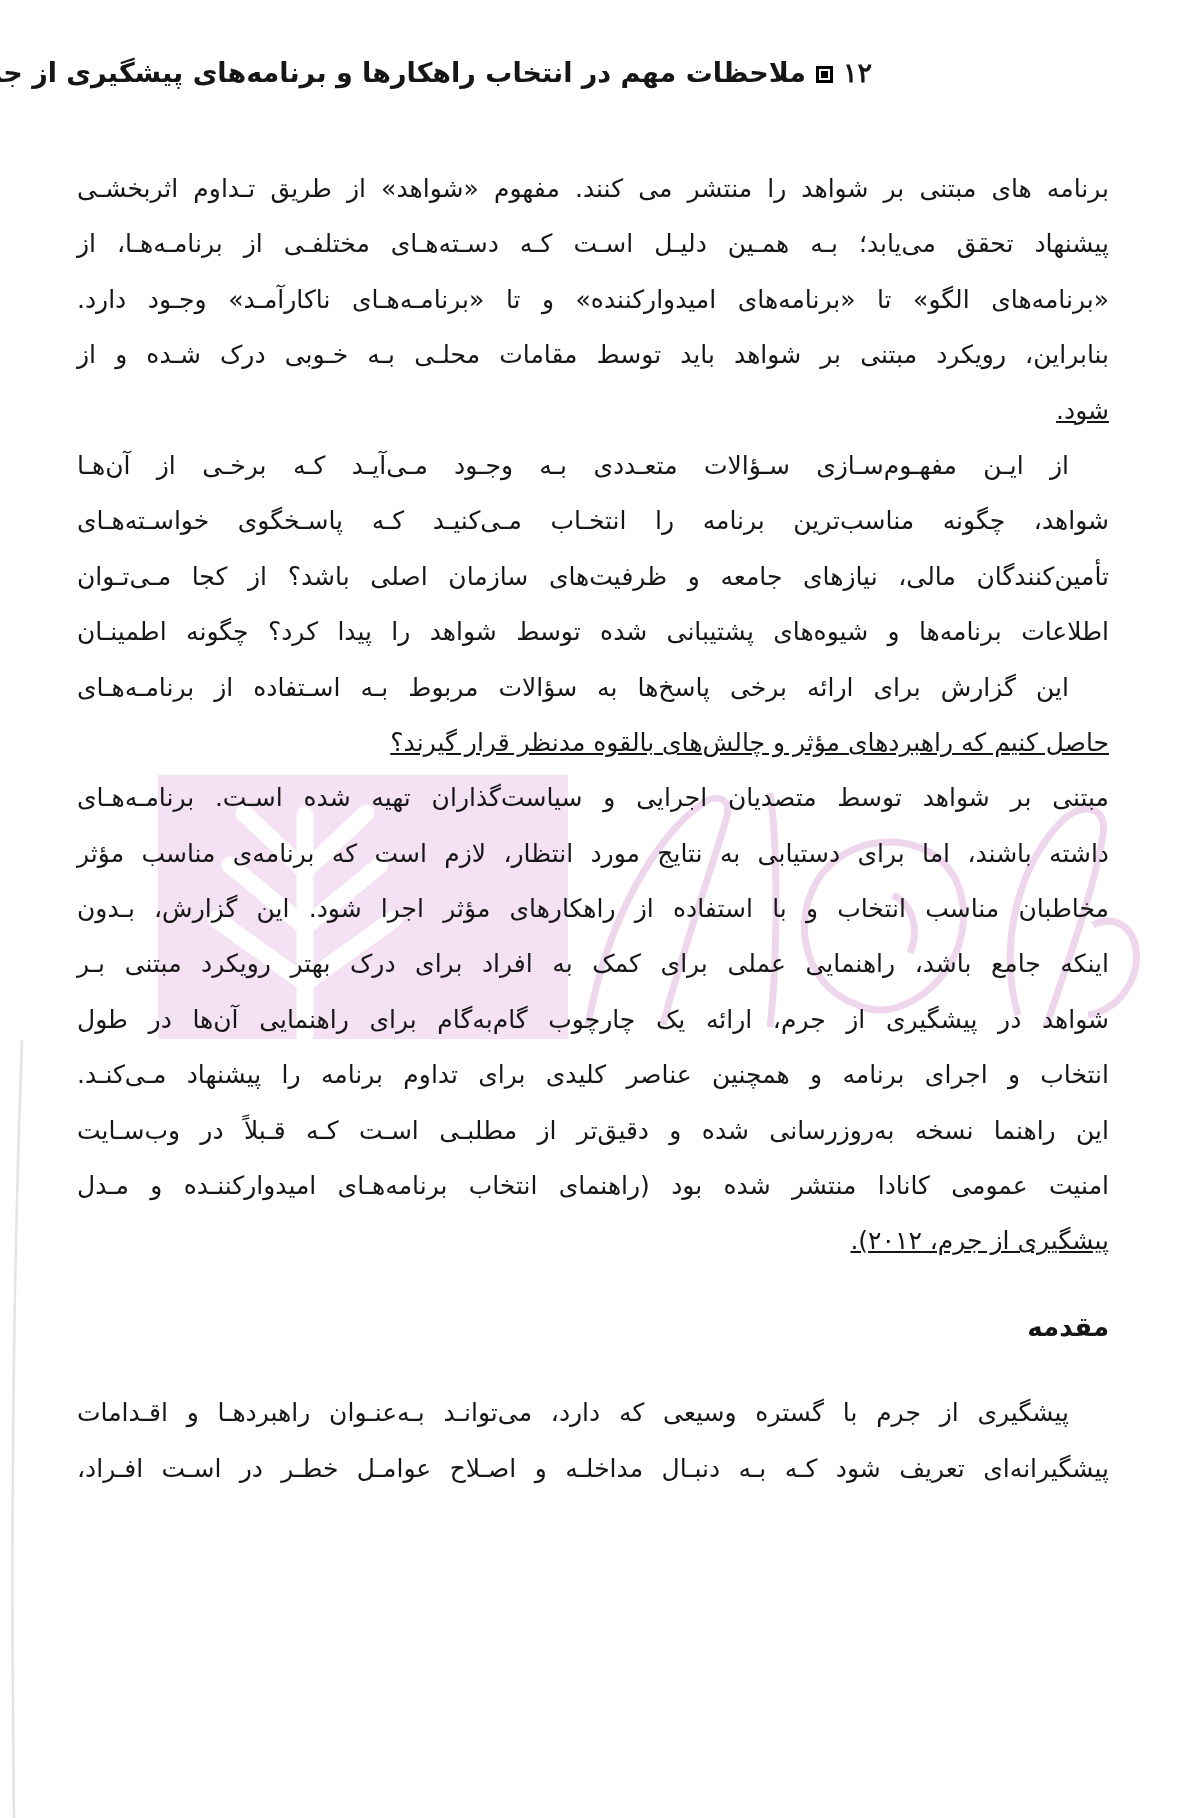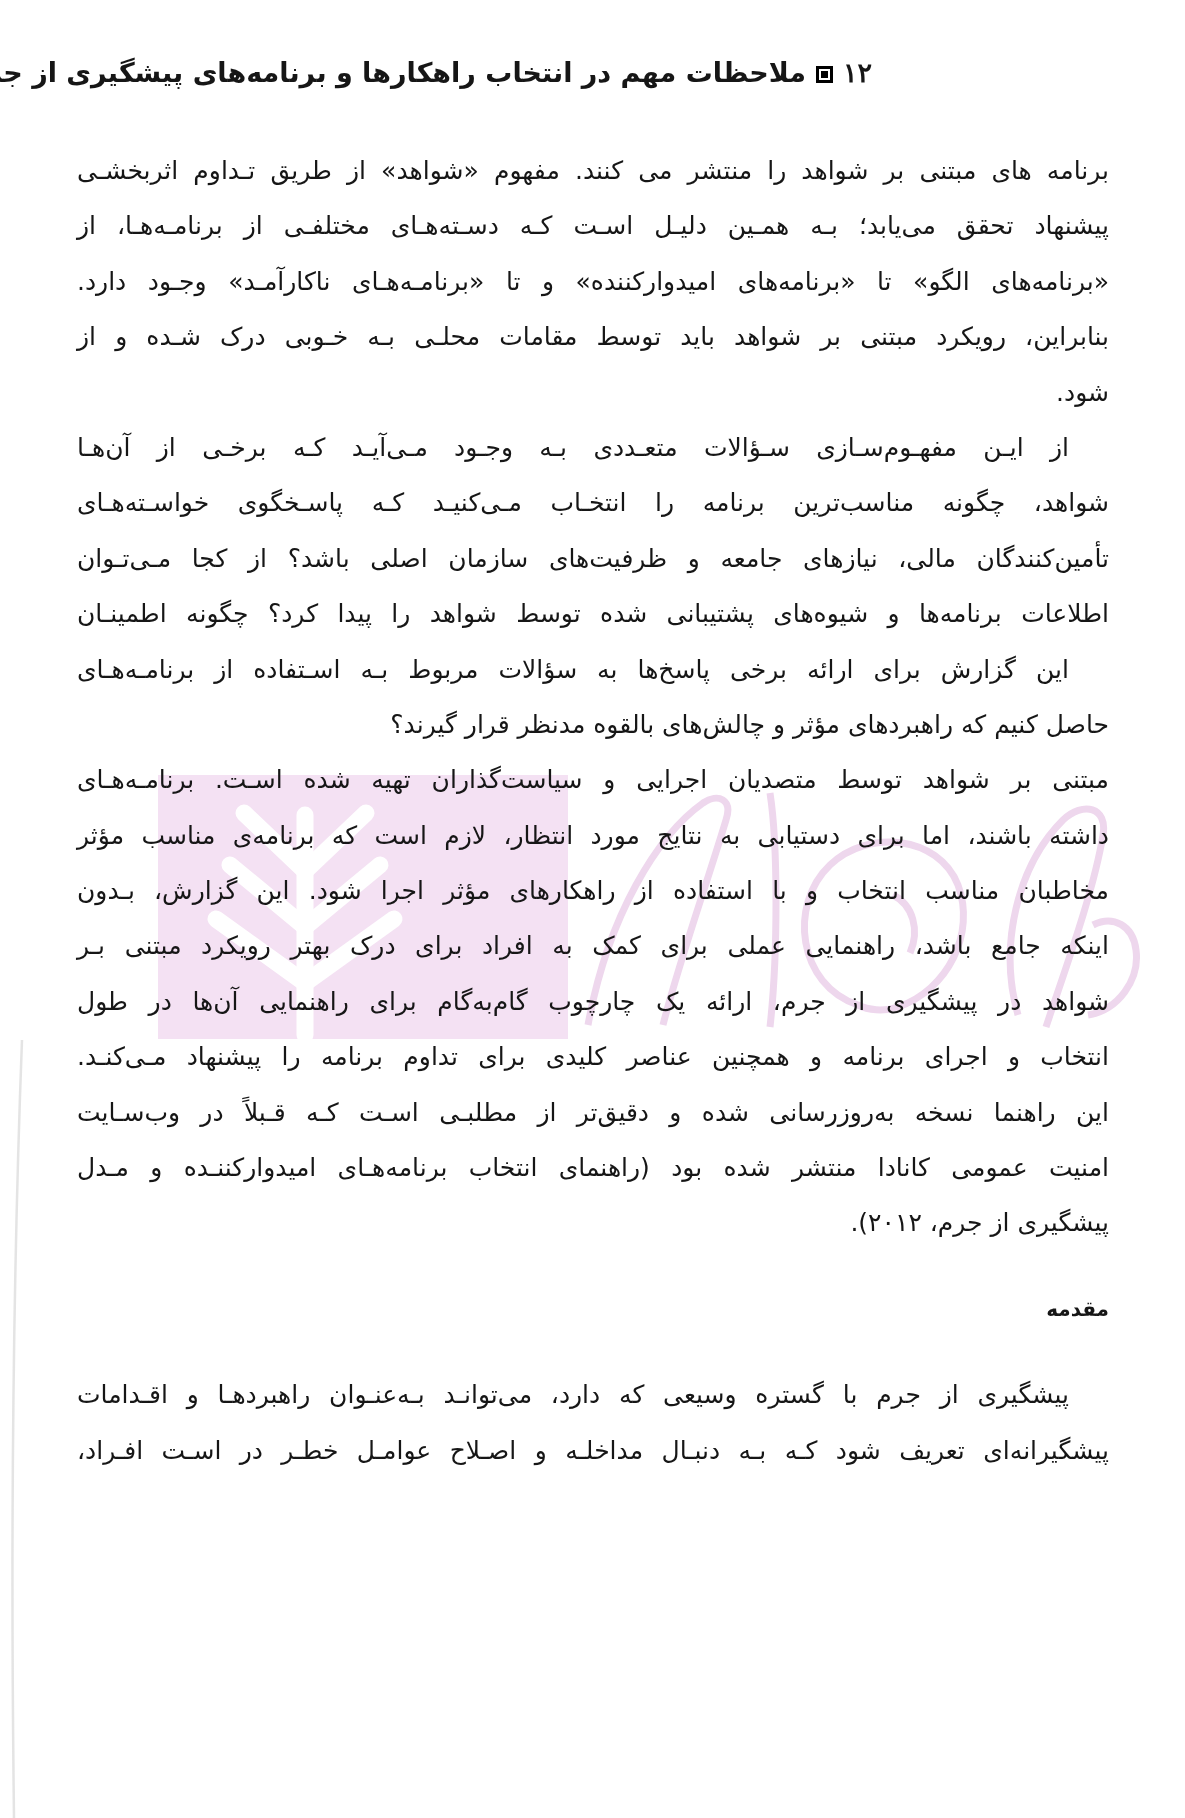--- a/index.html
+++ b/index.html
@@ -23,34 +23,34 @@
     z-index:2;white-space:nowrap;
   }
   .page-header .num{letter-spacing:1px;font-family:Liberation Serif, serif;}
   .sq{
     display:inline-block;width:7px;height:7px;
     border:3px solid #000;padding:2px;
     background:#000;background-clip:content-box;
     margin:0 10px;vertical-align:middle;
   }
   .text-col{
-    position:absolute;left:77px;top:143px;width:1032px;
+    position:absolute;left:77px;top:161px;width:1032px;
     direction:rtl;
     font-size:25px;
     z-index:1;
   }
   .ln{
     height:55.4px;line-height:55.4px;
     white-space:normal;
   }
   .j{text-align:justify;text-align-last:justify;}
-  .end{text-align-last:right;}
+  .end{text-align-last:right;text-decoration:underline;}
   .in{padding-right:40px;}
   .heading{
-    font-weight:bold;font-size:20px;
+    font-weight:bold;font-size:26px;
     text-align:right;text-align-last:right;
     margin-top:31px;margin-bottom:30px;
   }
   .edge-artifact{position:absolute;left:0;top:0;z-index:0;}
 </style>
 </head>
 <body>
 
 <div class="watermark">
   <svg width="990" height="266" viewBox="0 0 990 266" xmlns="http://www.w3.org/2000/svg">

